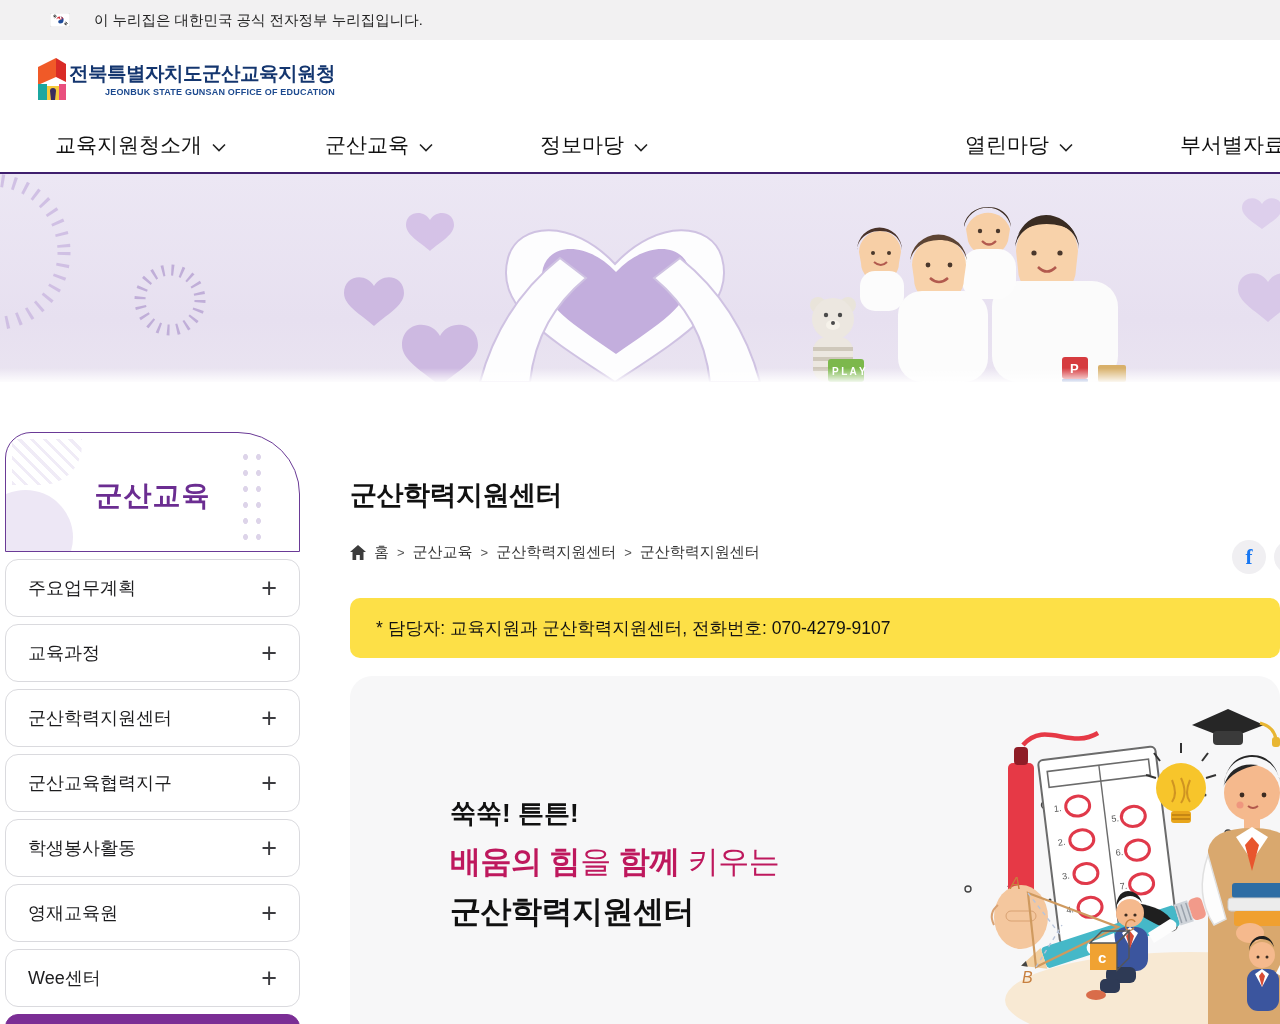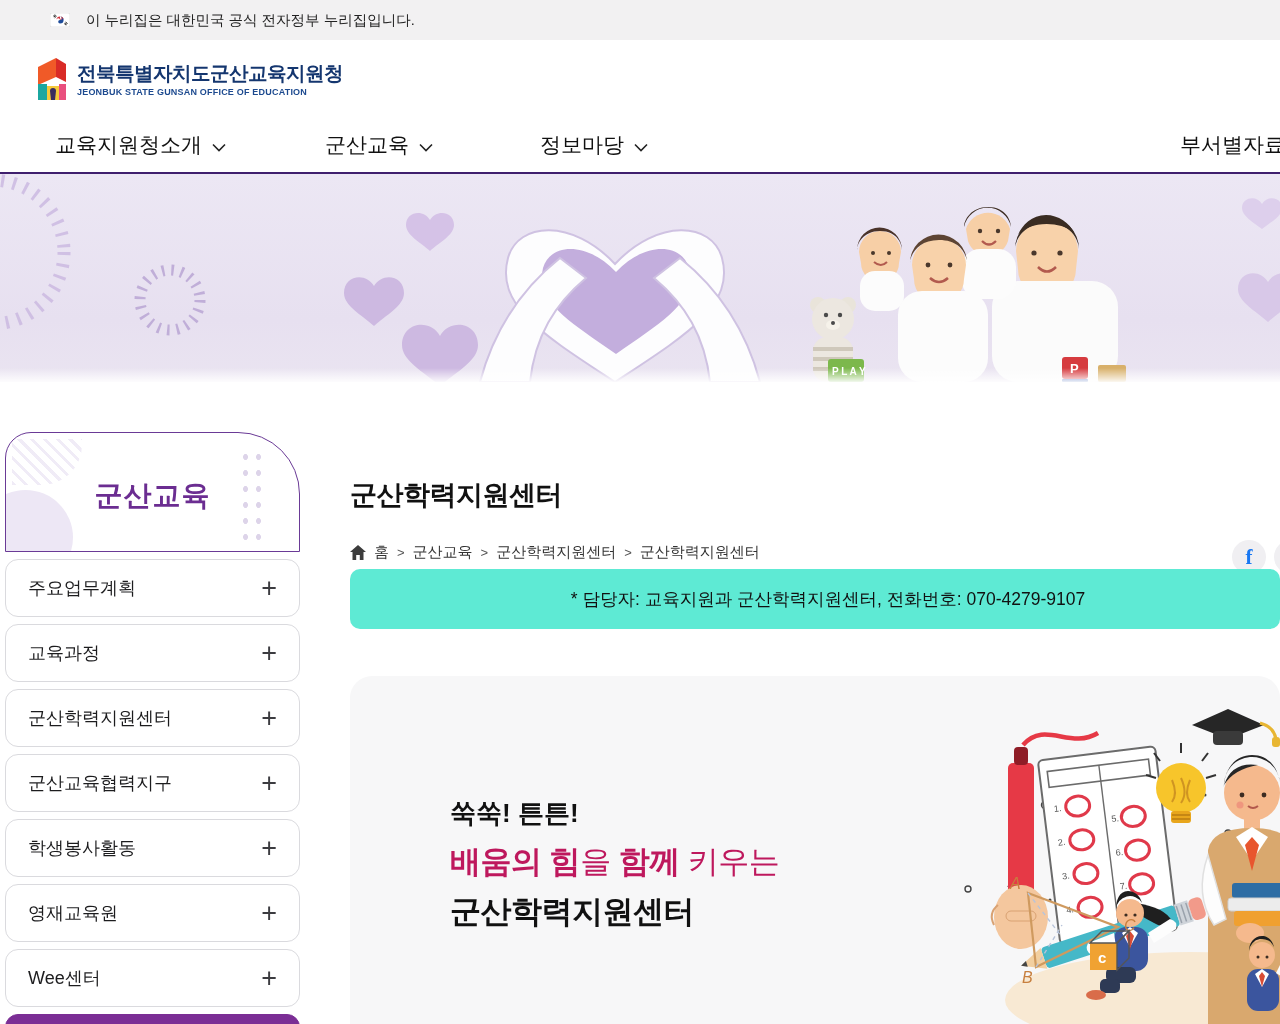--- a/index.html
+++ b/index.html
@@ -2,27 +2,27 @@
 <html lang="ko"><head>
 <meta charset="utf-8">
 <style>
   * { margin:0; padding:0; box-sizing:border-box; }
   html,body { background:#fff; }
   body { font-family:"Liberation Sans","DejaVu Sans",sans-serif; color:#1a1a1a; }
   #screen { position:relative; width:1280px; height:1024px; overflow:hidden; background:#fff; }
 
   
   .gov-bar { position:absolute; left:0; top:0; width:1280px; height:40px;
-             background:#f2f1f2; display:flex; align-items:center; padding-left:50px; gap:16px; }
+             background:#f2f1f2; display:flex; align-items:center; padding-left:50px; gap:24px; }
   .gov-bar .flag { width:20px; height:14px; display:inline-flex; }
   .gov-text { font-size:14.5px; color:#222; }
 
   
   .site-header { position:absolute; left:0; top:40px; width:1280px; height:78px; background:#fff; }
-  .logo { position:absolute; left:36px; top:15px; display:flex; align-items:center; gap:9px; text-decoration:none; cursor:pointer; }
+  .logo { position:absolute; left:36px; top:15px; display:flex; align-items:center; gap:1px; text-decoration:none; cursor:pointer;text-align:right; }
   .logo-text { display:flex; flex-direction:column; }
   .logo-title { font-size:19.5px; font-weight:700; color:#14366f; letter-spacing:-0.5px; line-height:1.1; }
   .logo-subtitle { font-size:9px; font-weight:700; color:#1d4a8f; letter-spacing:0.2px; margin-top:3px; }
 
   
   .main-nav { position:absolute; left:0; top:118px; width:1280px; height:56px; background:#fff;
               border-bottom:2px solid #3f1f6e; }
   .nav-item { position:absolute; top:0; height:54px; display:flex; align-items:center; gap:10px;
               font-size:21px; font-weight:500; color:#111; cursor:pointer; white-space:nowrap; }
   .nav-item svg { margin-top:4px; }
@@ -59,22 +59,22 @@
   .breadcrumb { position:absolute; left:350px; top:543px; display:flex; align-items:center; gap:8px;
                 font-size:15px; color:#333; }
   .breadcrumb .crumb { cursor:pointer; }
   .breadcrumb .sep { color:#555; font-size:13px; }
   .share-btn { position:absolute; top:540px; width:34px; height:34px; border-radius:50%;
                background:#f0eff2; border:none; cursor:pointer; display:flex; align-items:center; justify-content:center; }
   .share-btn.fb { left:1232px; }
   .share-btn.partial { left:1274px; }
   .fb-glyph { color:#1877f2; font-size:21px; font-weight:700; font-family:"Liberation Serif",serif; }
 
-  .contact { position:absolute; left:350px; top:569px; width:930px; height:60px;
-             background:#5eead4; border-radius:10px; display:flex; align-items:center; padding-left:26px;justify-content:center; }
+  .contact { position:absolute; left:350px; top:598px; width:930px; height:60px;
+             background:#fde047; border-radius:10px; display:flex; align-items:center; padding-left:26px; }
   .contact span { font-size:17.5px; color:#111; }
 
   .promo-banner { position:absolute; left:350px; top:676px; width:930px; height:348px;
                   background:#f7f7f8; border-radius:22px 22px 0 0; overflow:hidden; }
   .b1 { position:absolute; left:100px; top:120px; font-size:26px; font-weight:700; color:#111; }
   .b2 { position:absolute; left:100px; top:165px; font-size:31px; font-weight:400; color:#be185d; letter-spacing:-0.5px; }
   .b2 b { font-weight:700; }
   .b3 { position:absolute; left:100px; top:215px; font-size:31px; font-weight:700; color:#111; letter-spacing:-0.5px; }
   .illus { position:absolute; right:0; bottom:0; }
 </style>
@@ -126,20 +126,26 @@
         </svg>
     </div>
     <div class="nav-item" style="left:325px">
       <span>군산교육</span>
       <svg width="14" height="9" viewBox="0 0 14 9">
           <polyline points="1,1.5 7,7.5 13,1.5" fill="none" stroke="#222" stroke-width="1.6"></polyline>
         </svg>
     </div>
     <div class="nav-item" style="left:540px">
       <span>정보마당</span>
+      <svg width="14" height="9" viewBox="0 0 14 9">
+          <polyline points="1,1.5 7,7.5 13,1.5" fill="none" stroke="#222" stroke-width="1.6"></polyline>
+        </svg>
+    </div>
+    <div class="nav-item" style="left:965px">
+      <span>열린마당</span>
       <svg width="14" height="9" viewBox="0 0 14 9">
           <polyline points="1,1.5 7,7.5 13,1.5" fill="none" stroke="#222" stroke-width="1.6"></polyline>
         </svg>
     </div>
     <div class="nav-item" style="left:1180px">
       <span>부서별자료실</span>
 
     </div>
   </nav>
 

